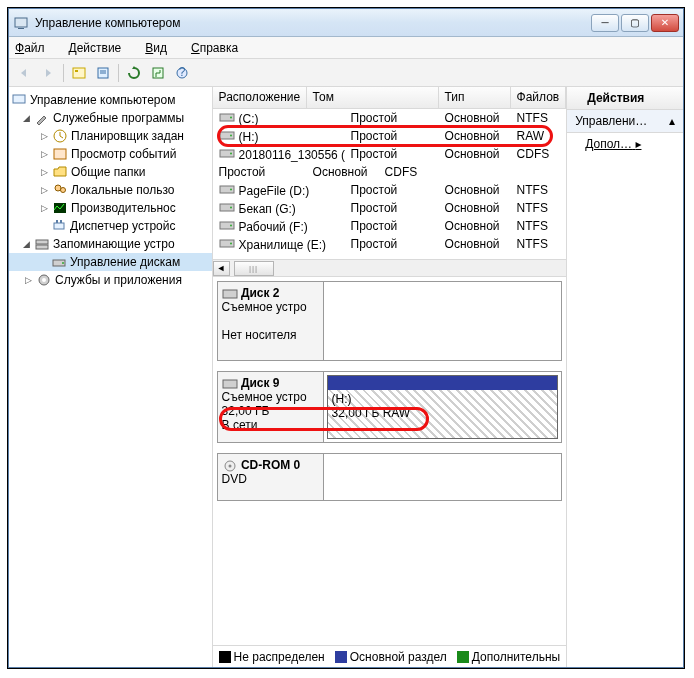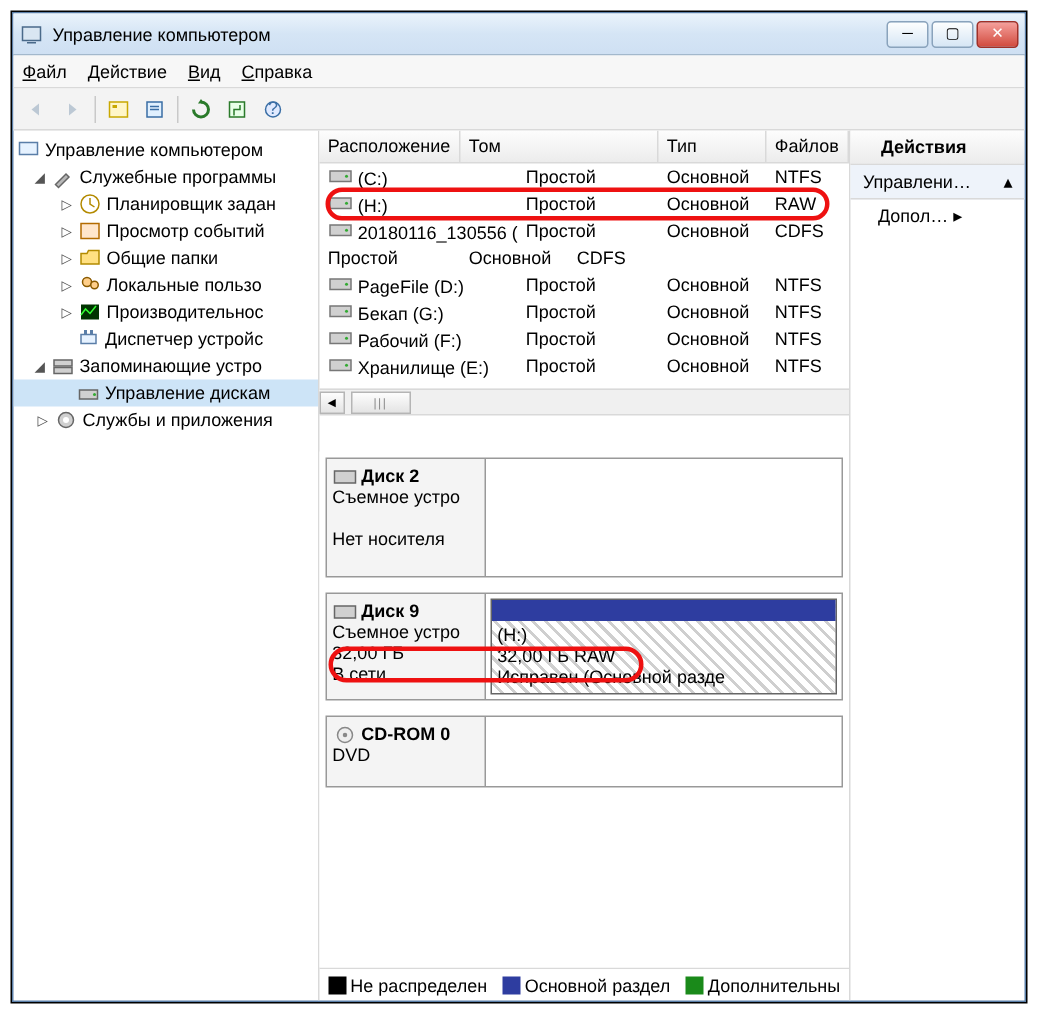--- a/index.html
+++ b/index.html
@@ -4,21 +4,21 @@
 <style>
 * { box-sizing: border-box; margin: 0; padding: 0; font-family: "Segoe UI", Tahoma, sans-serif; font-size: 12px; }
 body { background: #fff; padding: 7px; }
 .outer { border: 1px solid #000; width: 678px; height: 662px; background: #fff; }
 .window { width: 100%; height: 100%; display: flex; flex-direction: column; background: #fff; border: 1px solid #5a7ea8; }
 .titlebar { height: 28px; background: linear-gradient(#eaf3fb,#d5e5f5,#cfe0f3); display: flex; align-items: center; padding: 0 4px; border-bottom: 1px solid #a3b8cc; }
 .titlebar .icon { width: 16px; height: 16px; margin-right: 6px; }
 .titlebar .title { flex: 1; color: #000; }
 .winbtn { width: 28px; height: 18px; margin-left: 2px; border: 1px solid #8aa3bc; border-radius: 3px; background: linear-gradient(#fdfefe,#d6e6f5); display: flex; align-items: center; justify-content: center; font-size: 10px; line-height: 1; }
 .winbtn.close { background: linear-gradient(#f5a09b,#d14b3f); color: #fff; border-color: #a03028; }
-.menubar { height: 22px; display: flex; align-items: center; padding: 0 6px; gap: 14px; border-bottom: 1px solid #d9d9d9; background: #f7f7f7; }
+.menubar { height: 22px; display: flex; align-items: center; padding: 0 6px; gap: 24px; border-bottom: 1px solid #d9d9d9; background: #f7f7f7; }
 .menubar span { text-decoration: underline; text-decoration-color: transparent; cursor: default; }
 .menubar span:first-letter { text-decoration: underline; }
 .toolbar { height: 28px; display: flex; align-items: center; padding: 0 4px; gap: 2px; border-bottom: 1px solid #d9d9d9; background: #f3f3f3; }
 .tbtn { width: 22px; height: 22px; display: flex; align-items: center; justify-content: center; border: 1px solid transparent; }
 .tbtn.disabled { opacity: 0.4; }
 .tsep { width: 1px; height: 18px; background: #c9c9c9; margin: 0 2px; }
 .body { flex: 1; display: flex; overflow: hidden; }
 .tree { width: 204px; border-right: 1px solid #d9d9d9; padding: 4px 0; overflow: hidden; }
 .tree-row { display: flex; align-items: center; height: 18px; white-space: nowrap; overflow: hidden; padding-left: 4px; }
 .tree-row .exp { width: 11px; height: 11px; display: flex; align-items: center; justify-content: center; font-size: 9px; color: #555; margin-right: 2px; }
@@ -28,35 +28,35 @@
 .volumes { height: 190px; display: flex; flex-direction: column; border-bottom: 1px solid #d9d9d9; position: relative; }
 .vol-head { display: flex; height: 22px; border-bottom: 1px solid #d9d9d9; background: linear-gradient(#fdfdfd,#ececec); }
 .vol-head .col { border-right: 1px solid #d9d9d9; padding: 3px 6px; }
 .vol-row { display: flex; height: 18px; align-items: center; }
 .vol-row .c { padding: 0 6px; overflow: hidden; white-space: nowrap; }
 .vol-row .vicon { width: 16px; height: 12px; margin-right: 4px; display: inline-flex; align-items: center; justify-content: center; }
 .highlight-ring { position: absolute; border: 3px solid #e11; border-radius: 14px; pointer-events: none; }
 .hscroll { height: 17px; background: #f0f0f0; border-top: 1px solid #d9d9d9; display: flex; align-items: center; }
 .hscroll .harrow { width: 17px; height: 15px; background: linear-gradient(#fdfdfd,#e4e4e4); border: 1px solid #b5b5b5; display: flex; align-items: center; justify-content: center; font-size: 9px; }
 .hscroll .hthumb { width: 40px; height: 15px; background: linear-gradient(#fdfdfd,#e4e4e4); border: 1px solid #b5b5b5; margin-left: 4px; display: flex; align-items: center; justify-content: center; font-size: 8px; color: #888; letter-spacing: 1px; }
-.disks { flex: 1; position: relative; overflow: hidden; padding: 4px; background: #fff; margin-top: 24px; }
+.disks { flex: 1; position: relative; overflow: hidden; padding: 4px; background: #fff; }
 .disk-block { display: flex; border: 1px solid #999; margin-bottom: 10px; height: 72px; }
 .disk-left { width: 106px; background: #f4f4f4; border-right: 1px solid #999; padding: 4px; font-size: 11px; }
 .disk-left .dname { font-weight: bold; }
 .disk-right { flex: 1; display: flex; }
 .partition { flex: 1; border: 1px solid #666; margin: 3px; position: relative; padding: 2px 4px; font-size: 11px; }
 .partition .ptop { height: 14px; background: #2e3da0; margin: -2px -4px 2px -4px; }
 .hatch { background: repeating-linear-gradient(45deg,#fff,#fff 4px,#cfcfcf 4px,#cfcfcf 6px); }
 .disk-right.empty { align-items: center; padding: 6px; color: #666; }
 .legend { height: 22px; display: flex; align-items: center; gap: 10px; padding: 0 6px; border-top: 1px solid #d9d9d9; font-size: 11px; }
 .legend .sw { width: 12px; height: 12px; display: inline-block; margin-right: 3px; vertical-align: middle; }
 .actions { width: 116px; display: flex; flex-direction: column; }
 .actions-head { background: linear-gradient(#fdfdfd,#ececec); border-bottom: 1px solid #d9d9d9; padding: 4px 20px; font-weight: bold; }
 .actions-sec { background: #eef3fa; border-bottom: 1px solid #d9d9d9; padding: 4px 8px; display: flex; align-items: center; justify-content: space-between; }
-.actions-item { padding: 4px 8px 4px 18px; }
+.actions-item { padding: 4px 8px 4px 18px; text-decoration: underline; }
 svg { display: block; }
 </style>
 </head>
 <body>
 
 <div class="outer">
 <div class="window">
 
   <div class="titlebar">
     <span class="icon">
@@ -350,21 +350,20 @@
                     </svg></span> <span class="dname">Диск 9</span></div>
             <div>Съемное устро</div>
             <div>32,00 ГБ</div>
             <div>В сети</div>
           </div>
           <div class="disk-right">
             <div class="partition hatch">
               <div class="ptop"></div>
               <div>(H:)</div>
               <div>32,00 ГБ RAW</div>
-              <div>Исправен (Основной разде</div>
             </div>
           </div>
         </div>
 
         <div class="disk-block" style="height:48px">
           <div class="disk-left">
             <div><span class="ico" style="display:inline-block;vertical-align:middle"><svg width="16" height="12">
                       <circle cx="8" cy="6" r="5" fill="#eee" stroke="#888"></circle>
                       <circle cx="8" cy="6" r="1.5" fill="#888"></circle>
                     </svg></span> <span class="dname">CD-ROM 0</span></div>

